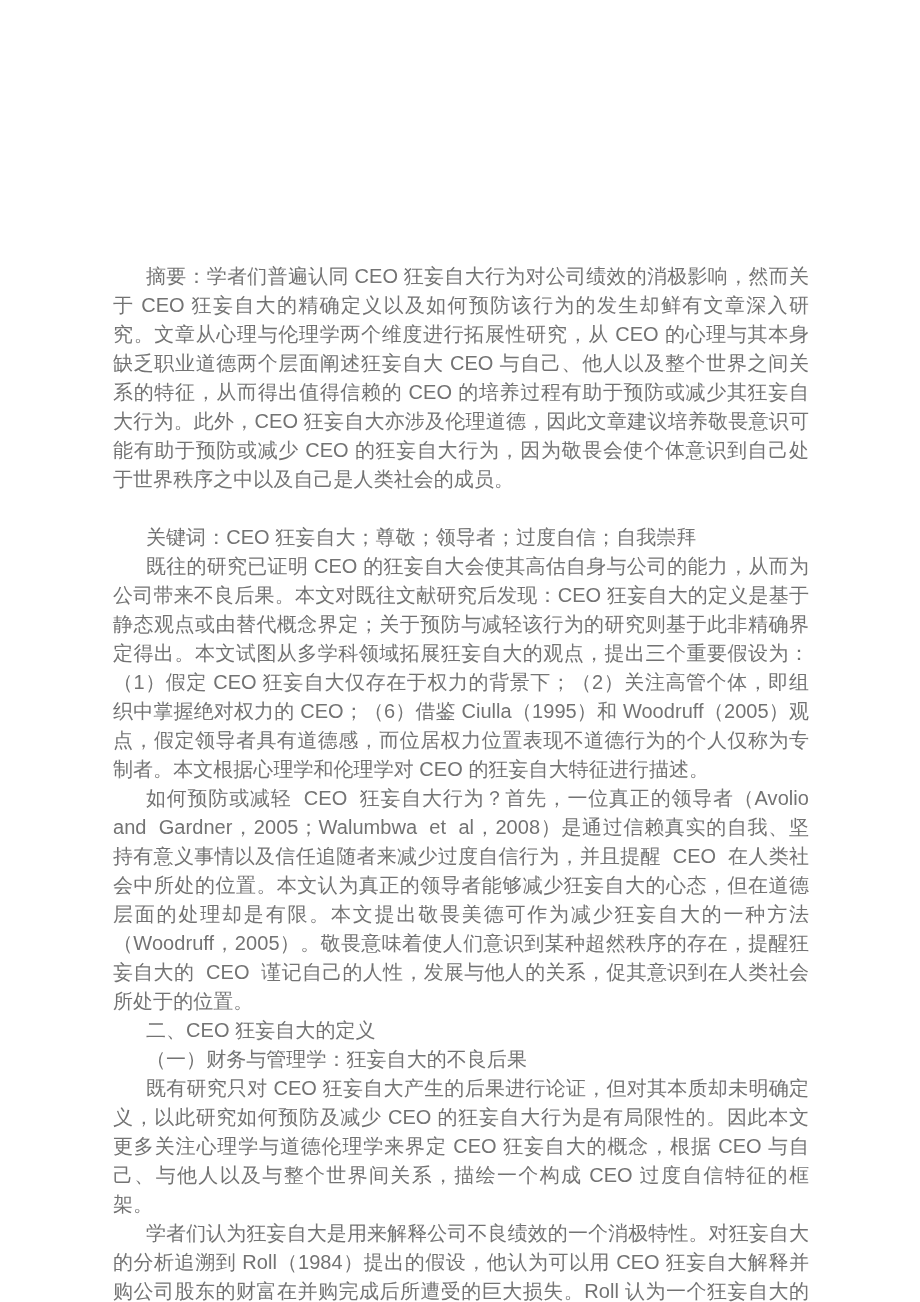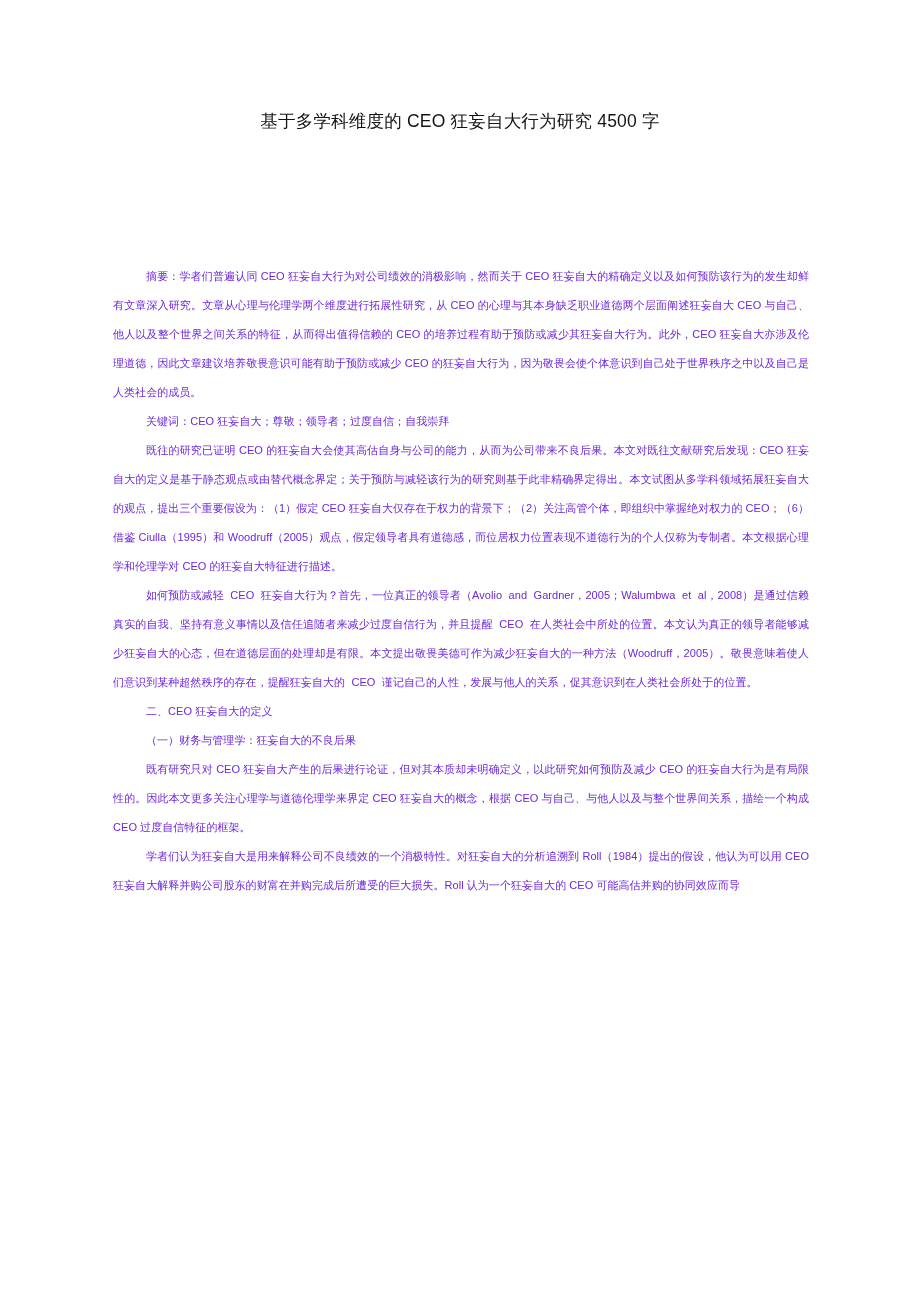--- a/index.html
+++ b/index.html
@@ -38,43 +38,43 @@
   }
   .body-col {
     position: absolute;
     left: 113px;
     top: 262px;
     width: 696px;
   }
   p.para {
     margin: 0;
     padding: 0;
-    font-size: 11px;
+    font-size: 20px;
     line-height: 29px;
     text-align: justify;
     text-justify: inter-ideograph;
-    color: #6d28d9;
+    color: #737373;
     letter-spacing: 0.05px;
   }
   p.indent2 {
     text-indent: 33px;
   }
   p.spacer-before {
+    margin-top: 29px;
   }
   
   p.loose {
     word-spacing: 0.30em;
   }
 </style>
 </head>
 <body>
 
 <div class="page">
 
-  <div class="doc-title">基于多学科维度的 CEO 狂妄自大行为研究 4500 字</div>
 
   <div class="body-col">
 
     <p class="para indent2">摘要：学者们普遍认同 CEO 狂妄自大行为对公司绩效的消极影响，然而关于 CEO 狂妄自大的精确定义以及如何预防该行为的发生却鲜有文章深入研究。文章从心理与伦理学两个维度进行拓展性研究，从 CEO 的心理与其本身缺乏职业道德两个层面阐述狂妄自大 CEO 与自己、他人以及整个世界之间关系的特征，从而得出值得信赖的 CEO 的培养过程有助于预防或减少其狂妄自大行为。此外，CEO 狂妄自大亦涉及伦理道德，因此文章建议培养敬畏意识可能有助于预防或减少 CEO 的狂妄自大行为，因为敬畏会使个体意识到自己处于世界秩序之中以及自己是人类社会的成员。</p>
 
     <p class="para indent2 spacer-before">关键词：CEO 狂妄自大；尊敬；领导者；过度自信；自我崇拜</p>
 
 
     <p class="para indent2">既往的研究已证明 CEO 的狂妄自大会使其高估自身与公司的能力，从而为公司带来不良后果。本文对既往文献研究后发现：CEO 狂妄自大的定义是基于静态观点或由替代概念界定；关于预防与减轻该行为的研究则基于此非精确界定得出。本文试图从多学科领域拓展狂妄自大的观点，提出三个重要假设为：（1）假定 CEO 狂妄自大仅存在于权力的背景下；（2）关注高管个体，即组织中掌握绝对权力的 CEO；（6）借鉴 Ciulla（1995）和 Woodruff（2005）观点，假定领导者具有道德感，而位居权力位置表现不道德行为的个人仅称为专制者。本文根据心理学和伦理学对 CEO 的狂妄自大特征进行描述。</p>
 

